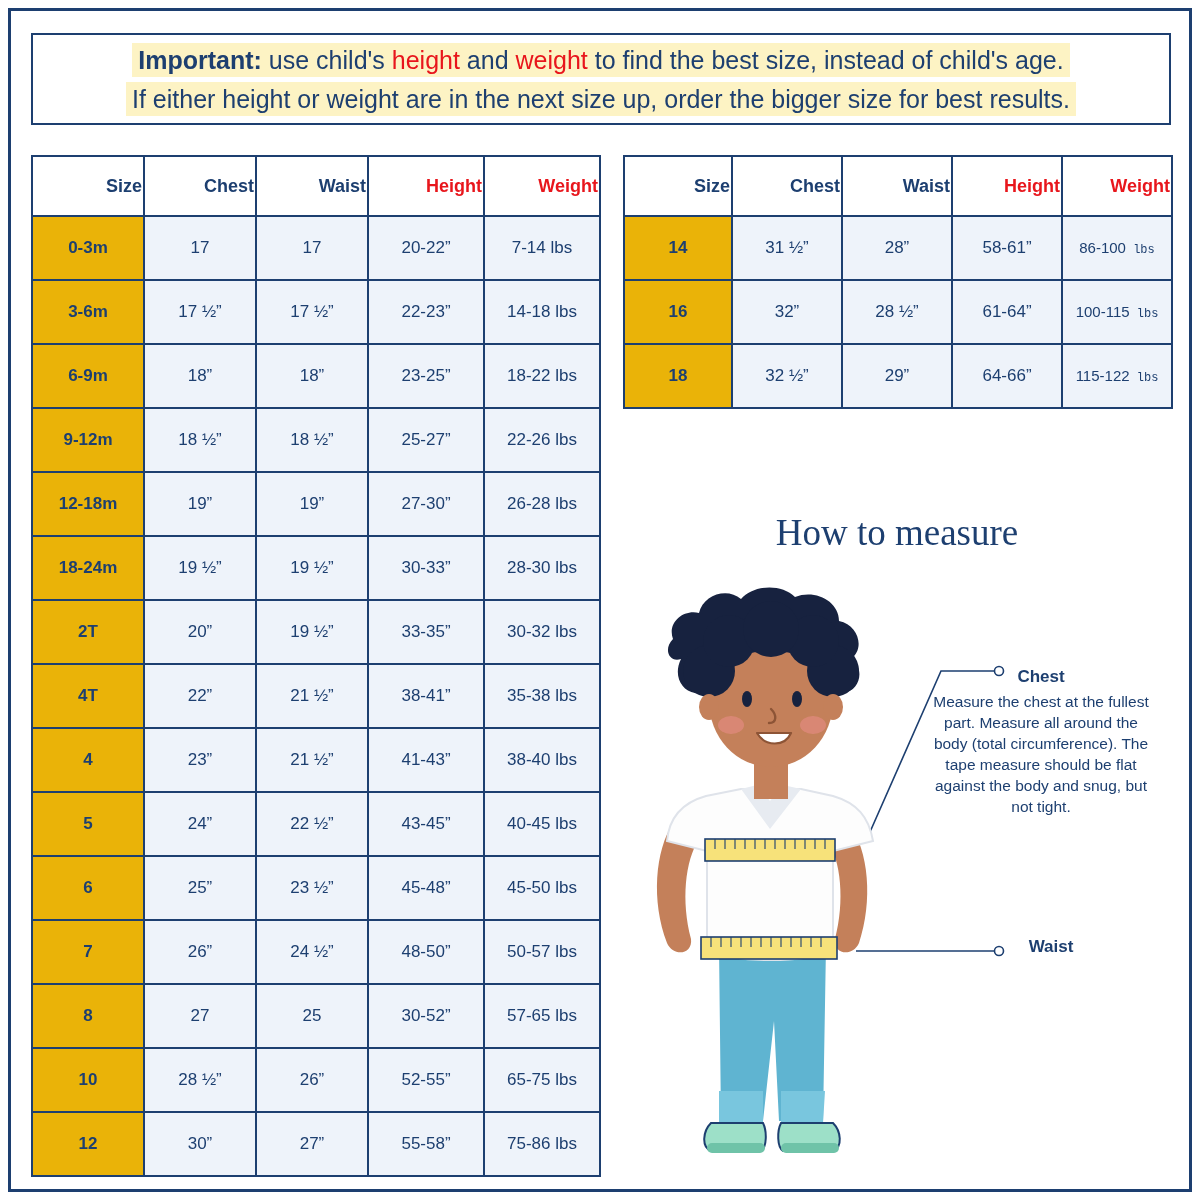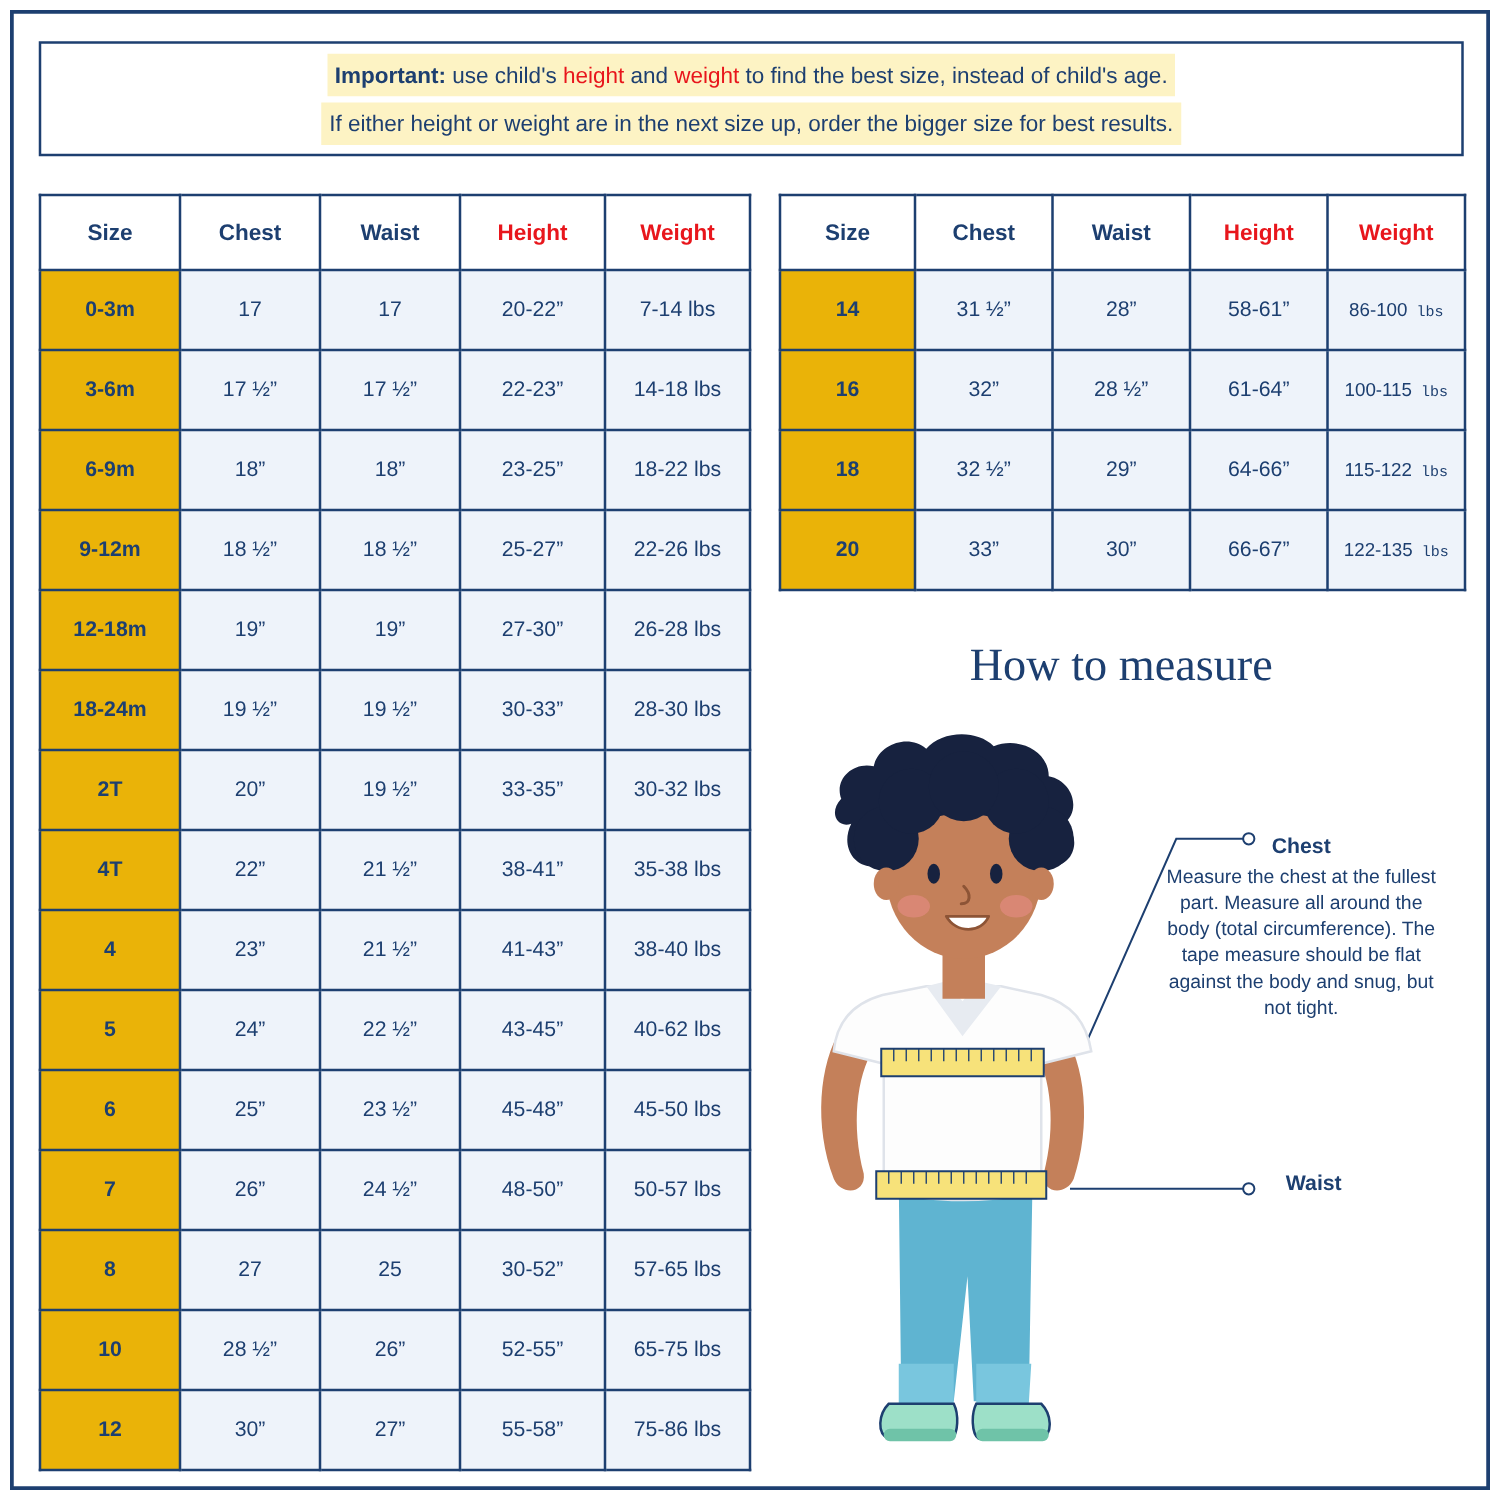--- a/index.html
+++ b/index.html
@@ -33,21 +33,21 @@
     height: 92px;
     border: 2px solid #1d3f70;
     box-sizing: border-box;
     display: flex;
     flex-direction: column;
     align-items: center;
     justify-content: center;
     background: #ffffff;
   }
   .notice-line {
-    font-size: 18px;
+    font-size: 25px;
     line-height: 30px;
     background: #fdf3c4;
     padding: 2px 6px;
     white-space: nowrap;
   }
   .notice-line.first { margin-bottom: 5px; }
   .bold { font-weight: bold; }
   .red { color: #e8161c; }
 
   
@@ -60,20 +60,21 @@
     text-align: center;
     vertical-align: middle;
     font-size: 17px;
     color: #1d3f70;
   }
   .sz-table th {
     font-weight: bold;
     font-size: 18px;
     background: #ffffff;
     height: 56px;
+    text-align: right;
   }
   .sz-table th.hl { color: #e8161c; }
   .sz-table td { height: 60px; background: #eef3fa; }
   .sz-table td.size-cell { font-weight: bold; background: #eab308; }
 
   #left-table {
     position: absolute;
     left: 20px;
     top: 144px;
     width: 568px;
@@ -226,21 +227,21 @@
           <td>23”</td>
           <td>21 ½”</td>
           <td>41-43”</td>
           <td>38-40 lbs</td>
         </tr>
         <tr>
           <td class="size-cell">5</td>
           <td>24”</td>
           <td>22 ½”</td>
           <td>43-45”</td>
-          <td>40-62 lbs</td>
+          <td>40-45 lbs</td>
         </tr>
         <tr>
           <td class="size-cell">6</td>
           <td>25”</td>
           <td>23 ½”</td>
           <td>45-48”</td>
           <td>45-50 lbs</td>
         </tr>
         <tr>
           <td class="size-cell">7</td>
@@ -305,27 +306,20 @@
           <td>61-64”</td>
           <td class="weight-cell"><span>100-115</span><span class="unit-sm"> lbs</span></td>
         </tr>
         <tr>
           <td class="size-cell">18</td>
           <td>32 ½”</td>
           <td>29”</td>
           <td>64-66”</td>
           <td class="weight-cell"><span>115-122</span><span class="unit-sm"> lbs</span></td>
         </tr>
-        <tr>
-          <td class="size-cell">20</td>
-          <td>33”</td>
-          <td>30”</td>
-          <td>66-67”</td>
-          <td class="weight-cell"><span>122-135</span><span class="unit-sm"> lbs</span></td>
-        </tr>
       </tbody>
   </table>
 
   <div class="how-title">How to measure</div>
 
   <div class="illus">
     <svg width="560" height="640" viewBox="0 0 560 640" xmlns="http://www.w3.org/2000/svg">
 
       <g stroke="#1d3f70" stroke-width="1.6" fill="none">
         <path d="M255,290 L330,120 L385,120"></path>

